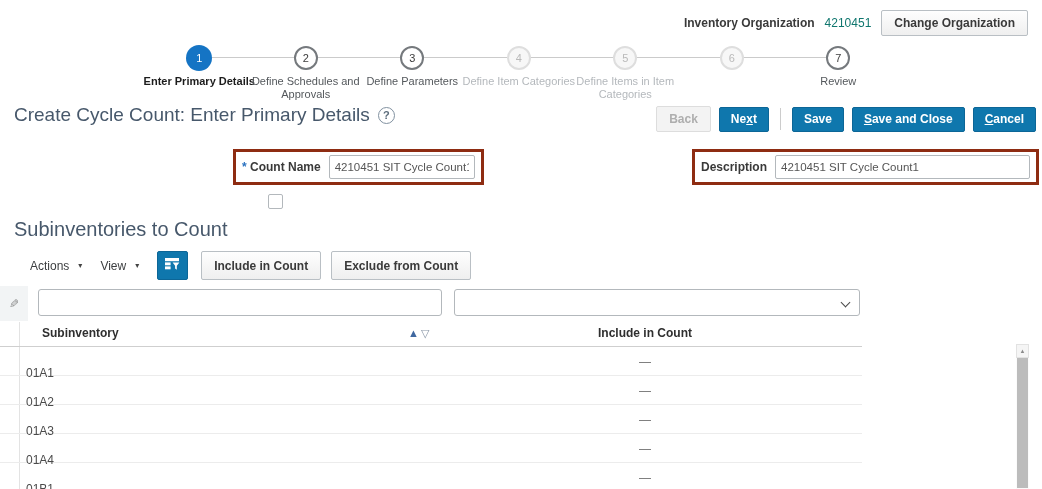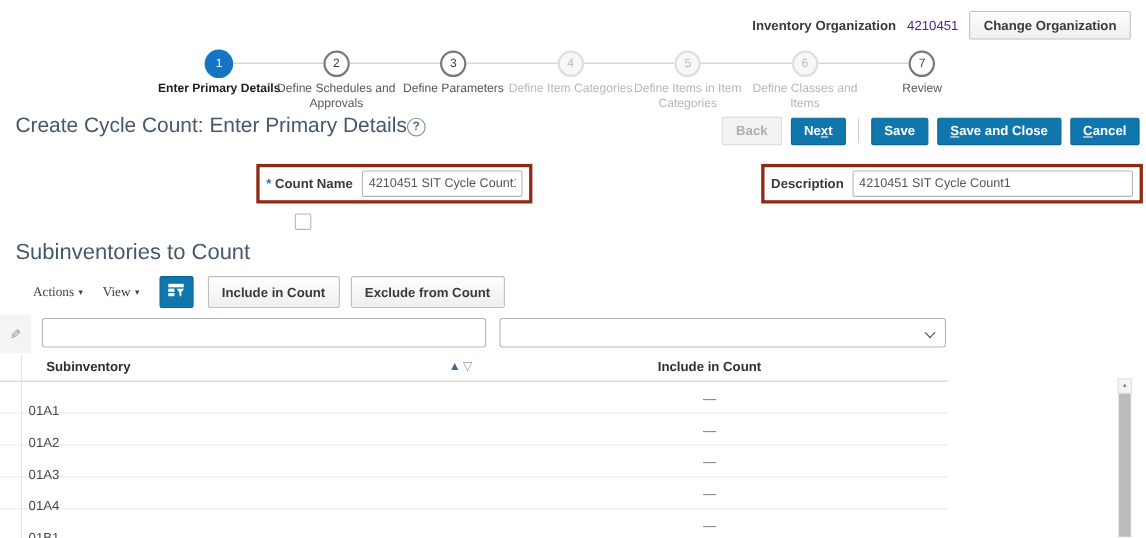--- a/index.html
+++ b/index.html
@@ -3,21 +3,21 @@
 <meta charset="utf-8">
 <style>
   * { margin:0; padding:0; box-sizing:border-box; }
   html,body { background:#fff; }
   body { font-family:"Liberation Sans","DejaVu Sans",sans-serif; font-size:12px; color:#333; }
   .page { position:relative; width:1042px; height:489px; overflow:hidden; background:#fff; }
 
   
   .topbar { position:absolute; top:10px; right:14px; display:flex; align-items:center; gap:10px; }
   .org-label { font-weight:bold; color:#3a3a3a; }
-  .org-link { color:#4c1d95; text-decoration:none; cursor:pointer; }
+  .org-link { color:#0f766e; text-decoration:none; cursor:pointer; }
 
   .btn-secondary {
     background:linear-gradient(#fefefe,#efefef); border:1px solid #b9bfc4; border-radius:2px;
     font-family:inherit; font-size:12px; font-weight:bold; color:#3a3a3a; padding:4px 12px; height:26px; cursor:pointer;
   }
   .btn-secondary.disabled { background:#f3f3f3; border-color:#dddddd; color:#aeaeae;margin-left:34px; }
   .btn-primary {
     background:#0f77ad; border:1px solid #0c6697; border-radius:2px;
     font-family:inherit; font-size:12px; font-weight:bold; color:#fff; padding:4px 11px; height:25px; cursor:pointer;
   }
@@ -32,21 +32,21 @@
   .circle { width:24px; height:24px; border-radius:50%; border:2px solid #75797d; background:#fff;
     display:flex; align-items:center; justify-content:center; font-size:11px; color:#3c3c3c; flex:0 0 auto; cursor:pointer; }
   .s-active .circle { width:26px; height:26px; border:none; background:#1574c4; color:#fff; }
   .s-disabled .circle { border-color:#dedede; background:#f7f7f7; color:#b9b9b9; }
   .step-label { margin-top:4px; width:118px; margin-left:-6px; margin-right:-6px; text-align:center;
     font-size:11px; line-height:13px; color:#54585c; }
   .s-active .step-label { font-weight:bold; color:#1c1c1c; }
   .s-disabled .step-label { color:#b4b8bc; }
 
   
-  .titlebar { position:absolute; left:14px; top:104px; display:flex; align-items:center; gap:0; }
+  .titlebar { position:absolute; left:14px; top:104px; display:flex; align-items:center; gap:8px; }
   .page-title { font-size:19px; font-weight:400; color:#47586b; }
   .help-icon { width:17px; height:17px; border:1.5px solid #8191a0; border-radius:50%; color:#5d6d7c;
     font-size:11px; font-weight:bold; display:flex; align-items:center; justify-content:center; cursor:pointer; }
   .action-btns { position:absolute; right:6px; top:106px; display:flex; align-items:center; gap:8px; }
   .vsep { width:1px; height:22px; background:#ccc; margin:0 3px; }
 
   
   .field-box { position:absolute; display:flex; align-items:center; gap:8px; padding:3px 6px;
     border:3px solid #8e2c12; }
   .field-box label { font-weight:bold; color:#3a3a3a; white-space:nowrap; }
@@ -58,21 +58,21 @@
   .box-desc { left:692px; top:149px; width:347px; }
   .box-desc input { flex:1; min-width:0; }
 
   .checkbox-row { position:absolute; left:268px; top:194px; display:flex; align-items:center; gap:8px; }
   .checkbox { width:15px; height:15px; border:1px solid #b3b8bc; border-radius:2px; background:#fff; cursor:pointer; }
   .cb-label { color:#3c3e40; }
 
   
   .section-title { position:absolute; left:14px; top:218px; font-size:20px; font-weight:400; color:#47586b; }
   .toolbar { position:absolute; left:30px; top:251px; display:flex; align-items:center; }
-  .menu { display:flex; align-items:center; gap:4px; color:#3c3e40; cursor:pointer; margin-right:18px;font-family:Liberation Serif, serif; }
+  .menu { display:flex; align-items:center; gap:9px; color:#3c3e40; cursor:pointer; margin-right:18px; }
   .caret { font-size:8px; color:#444; }
   .qbe-btn { width:31px; height:29px; background:#0f77ad; border:1px solid #0c6697; border-radius:2px;
     display:flex; align-items:center; justify-content:center; cursor:pointer; margin-right:13px; }
   .toolbar .btn-secondary { height:29px; margin-right:10px; }
 
   
   .filter-gutter { position:absolute; left:0; top:286px; width:28px; height:35px; background:#f2f4f5;
     display:flex; align-items:center; justify-content:center; }
   .pencil { color:#8a8a8a; font-size:12px; transform:scaleX(-1); }
   .qbe-input { position:absolute; left:38px; top:289px; width:404px; height:27px;
@@ -153,21 +153,20 @@
           <span class="cline"></span>
         </div>
       <div class="step-label">Define Items in Item Categories</div>
     </div>
     <div class="step s-disabled">
       <div class="circ-row">
           <span class="cline"></span>
           <span class="circle">6</span>
           <span class="cline"></span>
         </div>
-      <div class="step-label">Define Classes and Items</div>
     </div>
     <div class="step">
       <div class="circ-row">
           <span class="cline"></span>
           <span class="circle">7</span>
           <span class="cline invis"></span>
         </div>
       <div class="step-label">Review</div>
     </div>
   </div>

